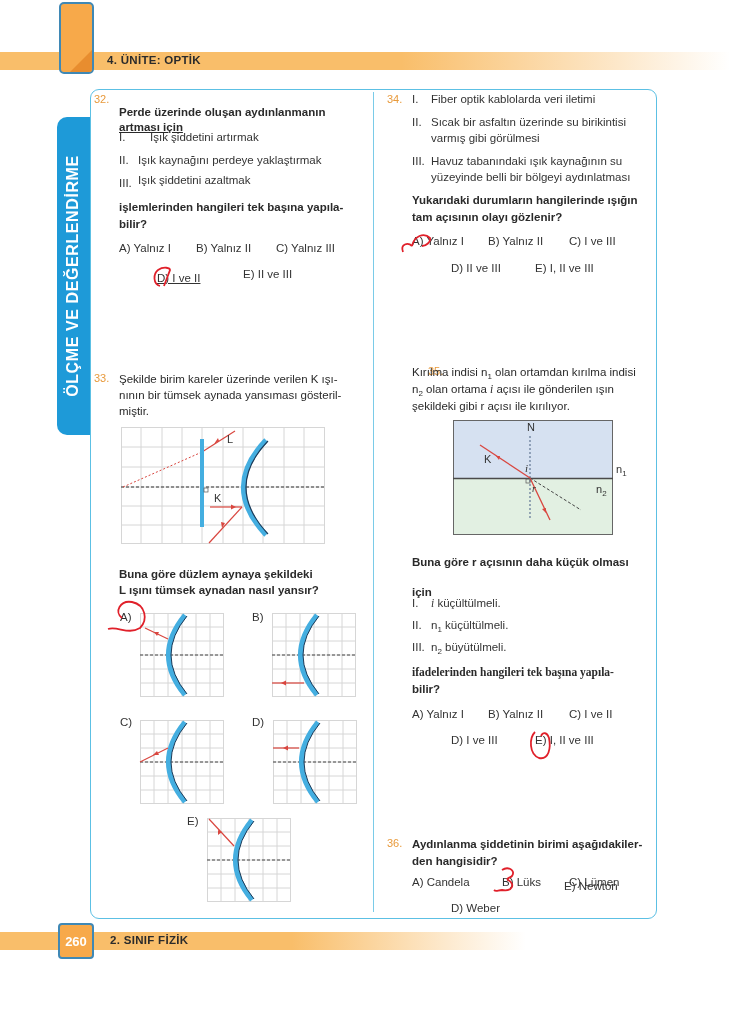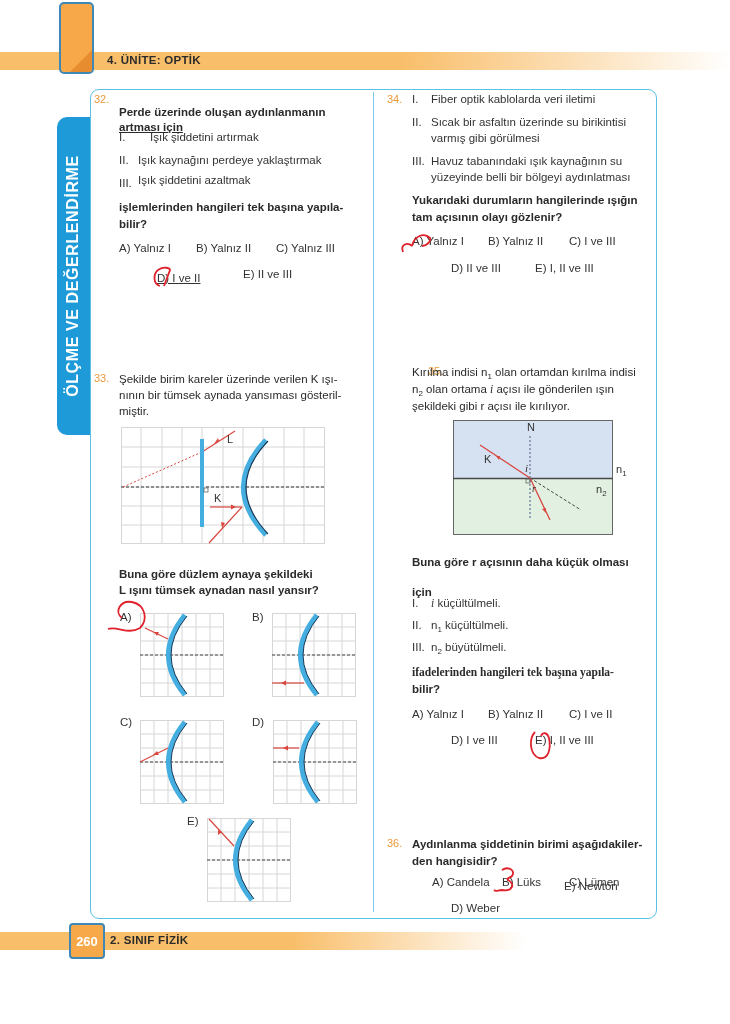--- a/index.html
+++ b/index.html
@@ -20,21 +20,21 @@
 
   .q { position: absolute; font-size: 11.5px; line-height: 17px; color: #2a2a2a; }
   .qnum { position: absolute; color: #e89a3c; font-weight: normal; font-size: 11px; }
   .b { font-weight: bold; }
   .item { position: absolute; font-size: 11.5px; color: #333; }
   .opt { position: absolute; font-size: 11.5px; color: #333; white-space: nowrap; }
   sub { font-size: 8px; }
 
   .bottom-band { position: absolute; left: 0; top: 932px; width: 730px; height: 18px;
     background: linear-gradient(to right, #f9be6a 0%, #f9be6a 40%, rgba(249,190,106,0.3) 62%, rgba(255,255,255,0) 72%); }
-  .page-box { position: absolute; left: 69px; top: 923px; width: 36px; height: 36px; background: #f7a94a; border: 2px solid #3f88b5; border-radius: 4px; color: #fff; font-weight: bold; font-size: 13px; display: flex; align-items: center; justify-content: center; }
+  .page-box { position: absolute; left: 58px; top: 923px; width: 36px; height: 36px; background: #f7a94a; border: 2px solid #3f88b5; border-radius: 4px; color: #fff; font-weight: bold; font-size: 13px; display: flex; align-items: center; justify-content: center; }
   .footer-title { position: absolute; left: 110px; top: 934px; font-size: 11.5px; font-weight: bold; color: #2b2b2b; letter-spacing: 0.3px; }
 
   svg { position: absolute; overflow: visible; }
 </style>
 </head>
 <body>
 
 <div class="top-band"></div>
 <div class="tab-top">
     <div class="fold"></div>
@@ -315,21 +315,21 @@
   <span class="opt" style="left:535px;top:734px;">E) I, II ve III</span>
   <svg style="left:527px;top:728px;" width="30" height="34">
     <path d="M8 4 C2 10,2 26,12 30 C22 32,24 20,22 10 C20 4,16 4,14 8" stroke="#e0202a" stroke-width="1.8" fill="none"></path>
   </svg>
 </div>
 
 <div>
   <span class="qnum" style="left:387px;top:837px;">36.</span>
   <div class="q b" style="left:412px;top:836px;">Aydınlanma şiddetinin birimi aşağıdakiler-</div>
   <div class="q b" style="left:412px;top:853px;">den hangisidir?</div>
-  <span class="opt" style="left:432px;top:876px;">A) Candela</span>
+  <span class="opt" style="left:412px;top:876px;">A) Candela</span>
   <span class="opt" style="left:502px;top:876px;">B) Lüks</span>
   <span class="opt" style="left:569px;top:876px;">C) Lümen</span>
   <span class="opt" style="left:451px;top:902px;">D) Weber</span>
   <span class="opt" style="left:535px;top:880px;margin-left:29px;">E) Newton</span>
   <svg style="left:494px;top:866px;" width="28" height="30">
     <path d="M8 4 C14 0,22 4,18 10 C16 12,12 12,14 14 C22 18,18 26,8 24 C4 24,2 26,0 24" stroke="#e0202a" stroke-width="1.8" fill="none"></path>
   </svg>
 </div>
 
 <div class="bottom-band"></div>

